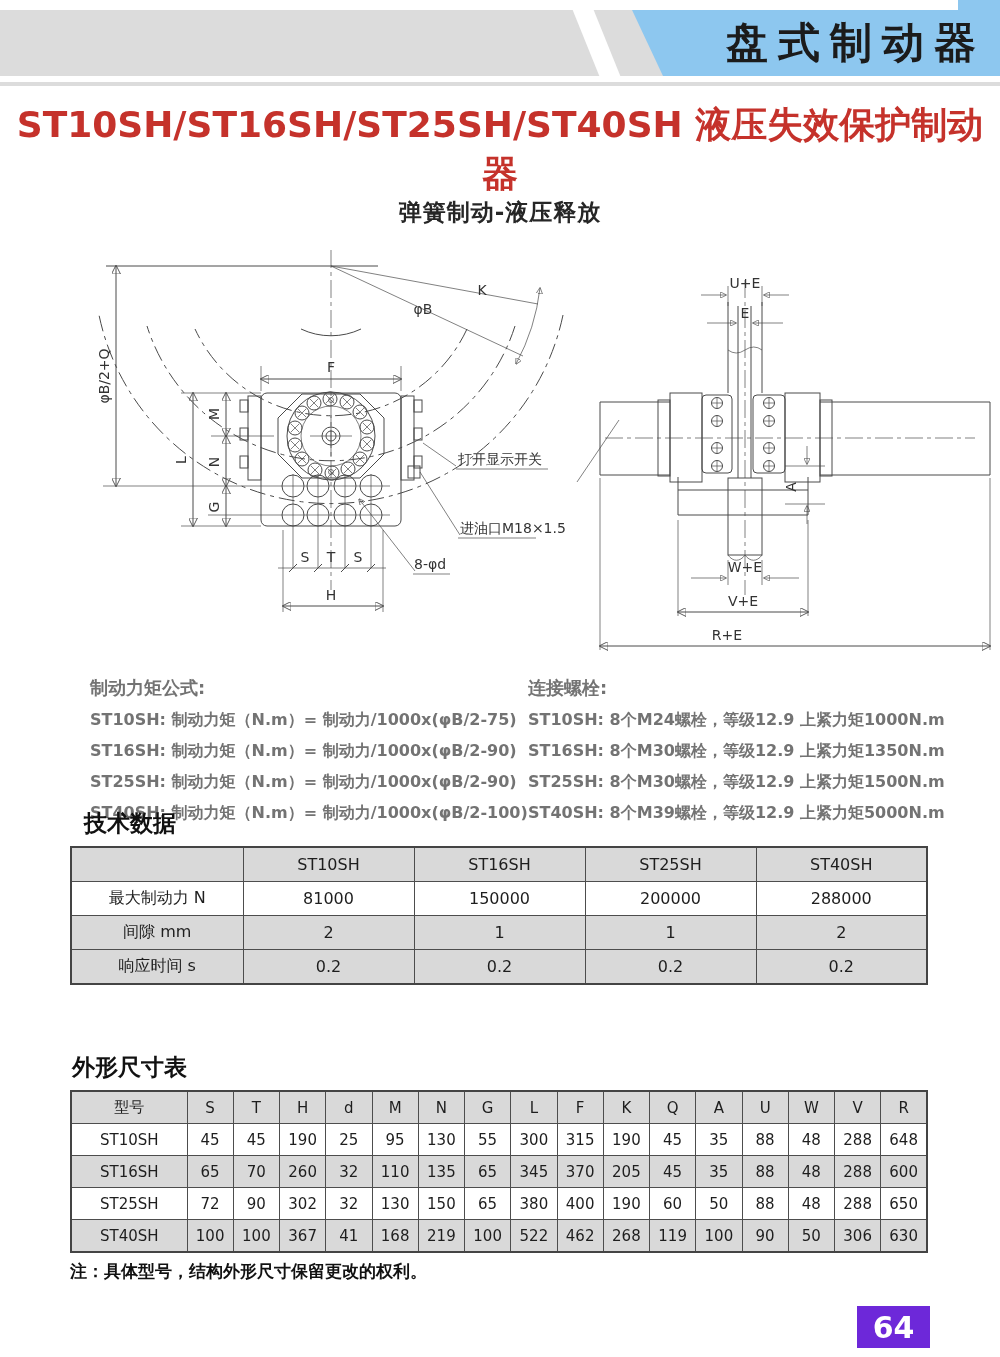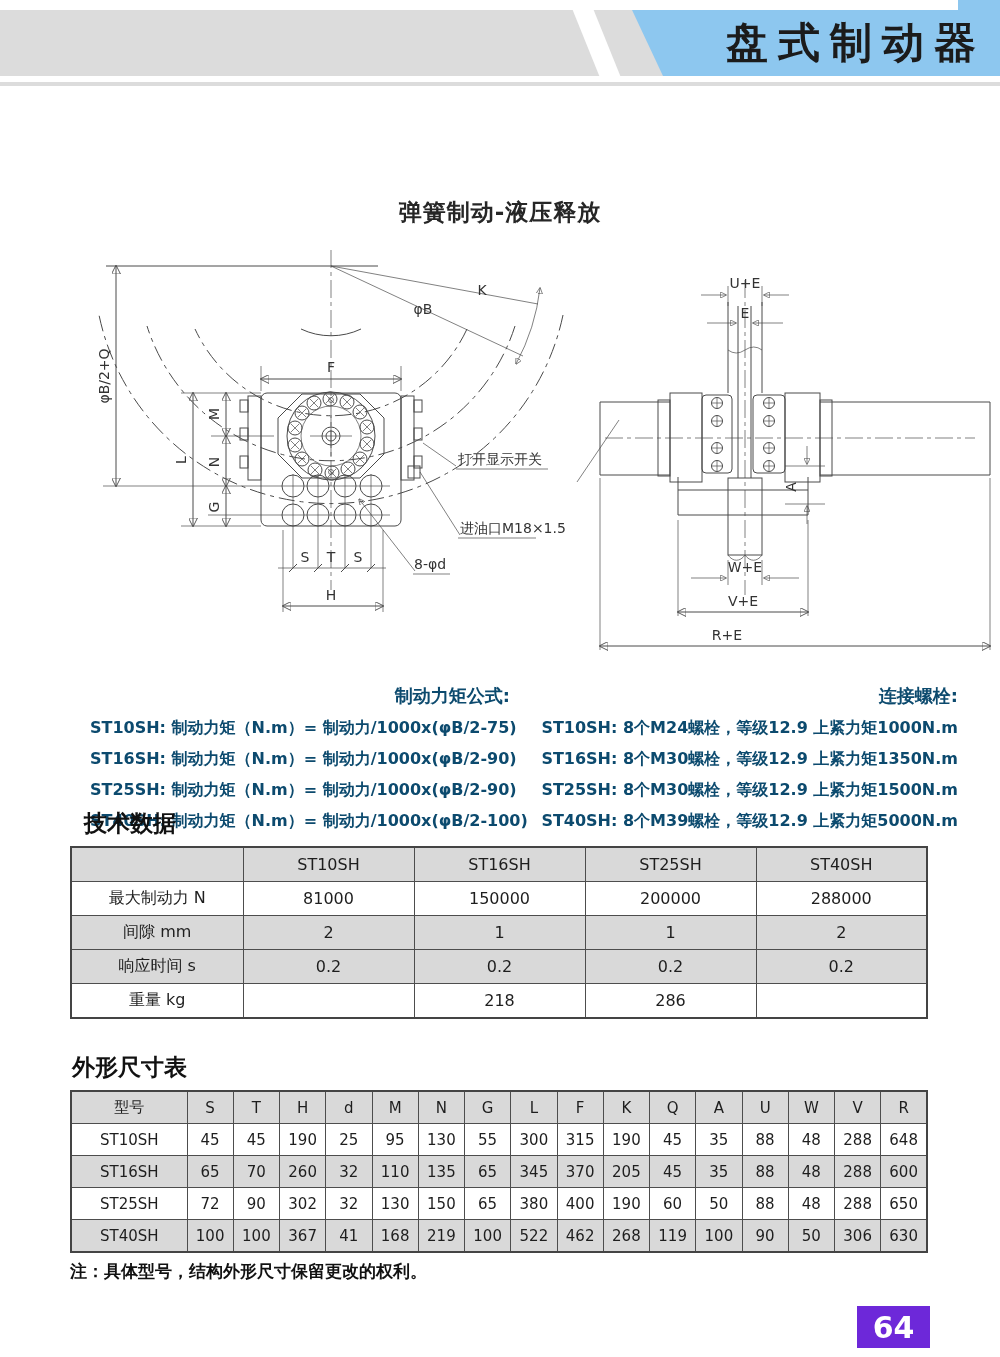--- a/index.html
+++ b/index.html
@@ -21,21 +21,21 @@
   .drawL{position:absolute;left:78px;top:238px;}
   .drawR{position:absolute;left:575px;top:250px;}
   svg{overflow:visible;}
   svg line,svg path,svg rect,svg circle,svg polygon,svg polyline{stroke:#4a4a4a;fill:none;stroke-width:1;}
   svg text{stroke:none;fill:#333;font-size:14px;font-family:"DejaVu Sans","Liberation Sans",sans-serif;}
   svg text.cjk{font-size:14px;}
   svg .thin{stroke-width:0.7;}
   svg .cl{stroke-width:0.7;stroke-dasharray:18 4 4 4;}
   svg .disc{stroke-dasharray:16 5 4 5;}
   
-  .col-text{position:absolute;text-align:right;font-weight:bold;color:#0c4a6e;margin-top:8px;}
+  .col-text{position:absolute;text-align:left;font-weight:bold;color:#737373;}
   .col-text .ct-title{font-size:18px;margin-bottom:8px;}
   .col-text .ct-line{font-size:16px;margin:10px 0;white-space:nowrap;}
   .f-left{left:90px;top:676px;width:420px;}
   .f-right{left:528px;top:676px;width:430px;}
   
   .sec-h{position:absolute;font-size:23px;font-weight:bold;color:#111;}
   .sec-h.tech{left:84px;top:808px;}
   .sec-h.dims{left:72px;top:1052px;}
   table{position:absolute;border-collapse:collapse;table-layout:fixed;background:#fff;}
   td{border:1px solid #4d4d4d;text-align:center;vertical-align:middle;font-size:16px;color:#1e1e1e;overflow:hidden;}
@@ -54,20 +54,21 @@
 
 <div class="page">
 
   <div class="hdr-band"></div>
   <div class="hdr-stripe"></div>
   <div class="hdr-blue"></div>
   <div class="hdr-blue-corner"></div>
   <div class="hdr-title">盘式制动器</div>
   <div class="hdr-rule"></div>
 
+  <div class="main-title">ST10SH/ST16SH/ST25SH/ST40SH 液压失效保护制动器</div>
   <div class="subtitle">弹簧制动-液压释放</div>
 
   <svg class="drawL" width="485" height="425" viewBox="0 0 485 425">
     <defs>
       <marker id="arr" viewBox="0 0 10 10" refX="9" refY="5" markerWidth="9" markerHeight="9" orient="auto-start-reverse">
         <path d="M0,0L10,5L0,10z" fill="#444" stroke="none"></path>
       </marker>
       <pattern id="hatch" patternUnits="userSpaceOnUse" width="8" height="8">
         <path d="M0,0L8,8M8,0L0,8" stroke="#777" stroke-width="0.6"></path>
       </pattern>
@@ -327,27 +328,20 @@
       <td>1</td>
       <td>2</td>
     </tr>
     <tr class="gray">
       <td>响应时间  s</td>
       <td>0.2</td>
       <td>0.2</td>
       <td>0.2</td>
       <td>0.2</td>
     </tr>
-    <tr class="white">
-      <td>重量  kg</td>
-      <td></td>
-      <td>218</td>
-      <td>286</td>
-      <td></td>
-    </tr>
   </tbody>
     </table>
 
   <div class="sec-h dims">外形尺寸表</div>
   <table class="dim-table">
     <colgroup>
         <col style="width:116px">
         <col>
         <col>
         <col>

